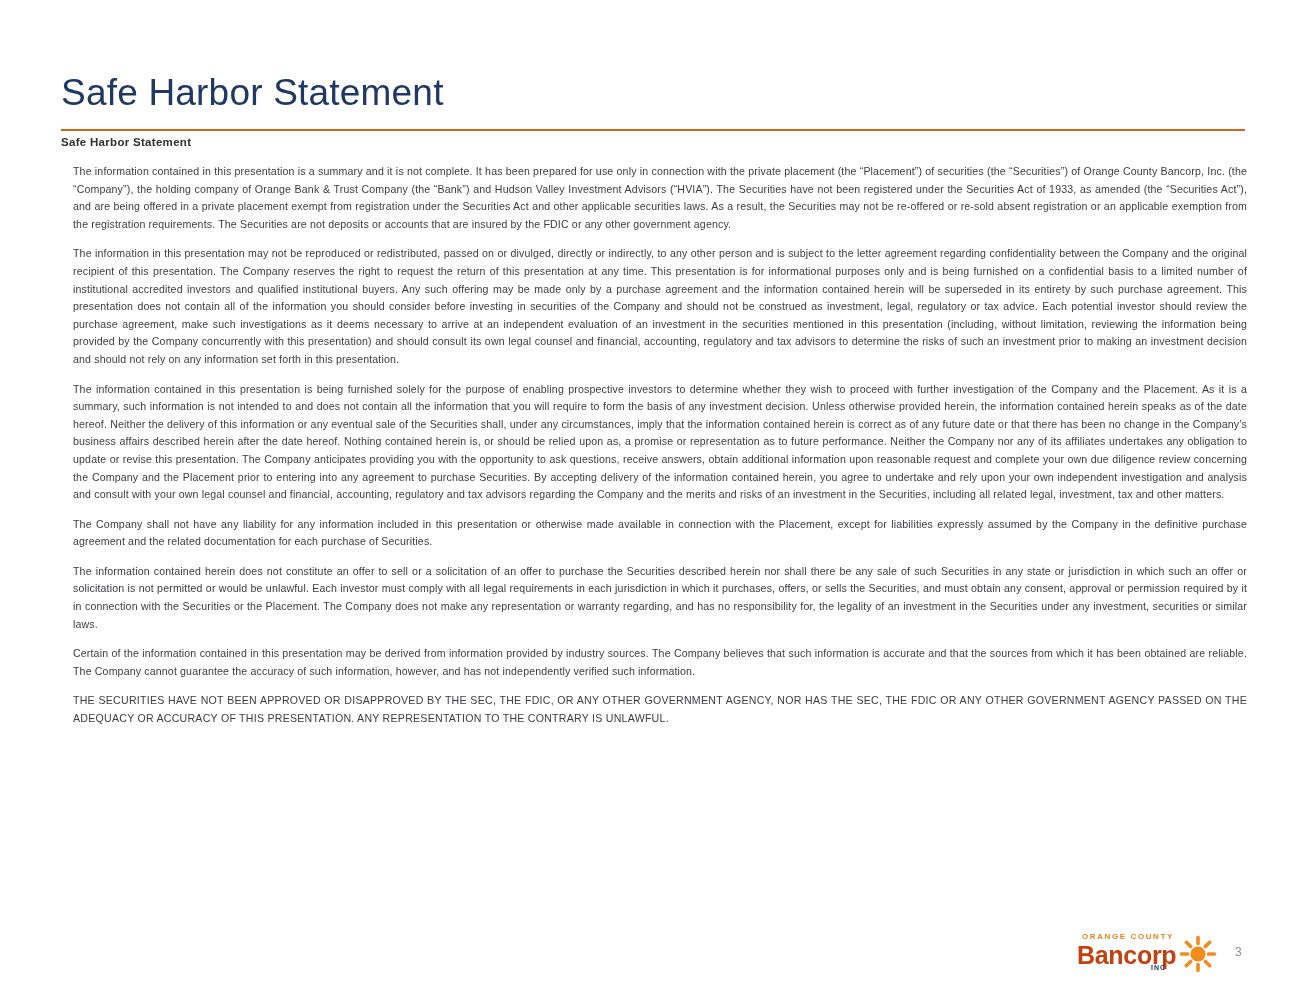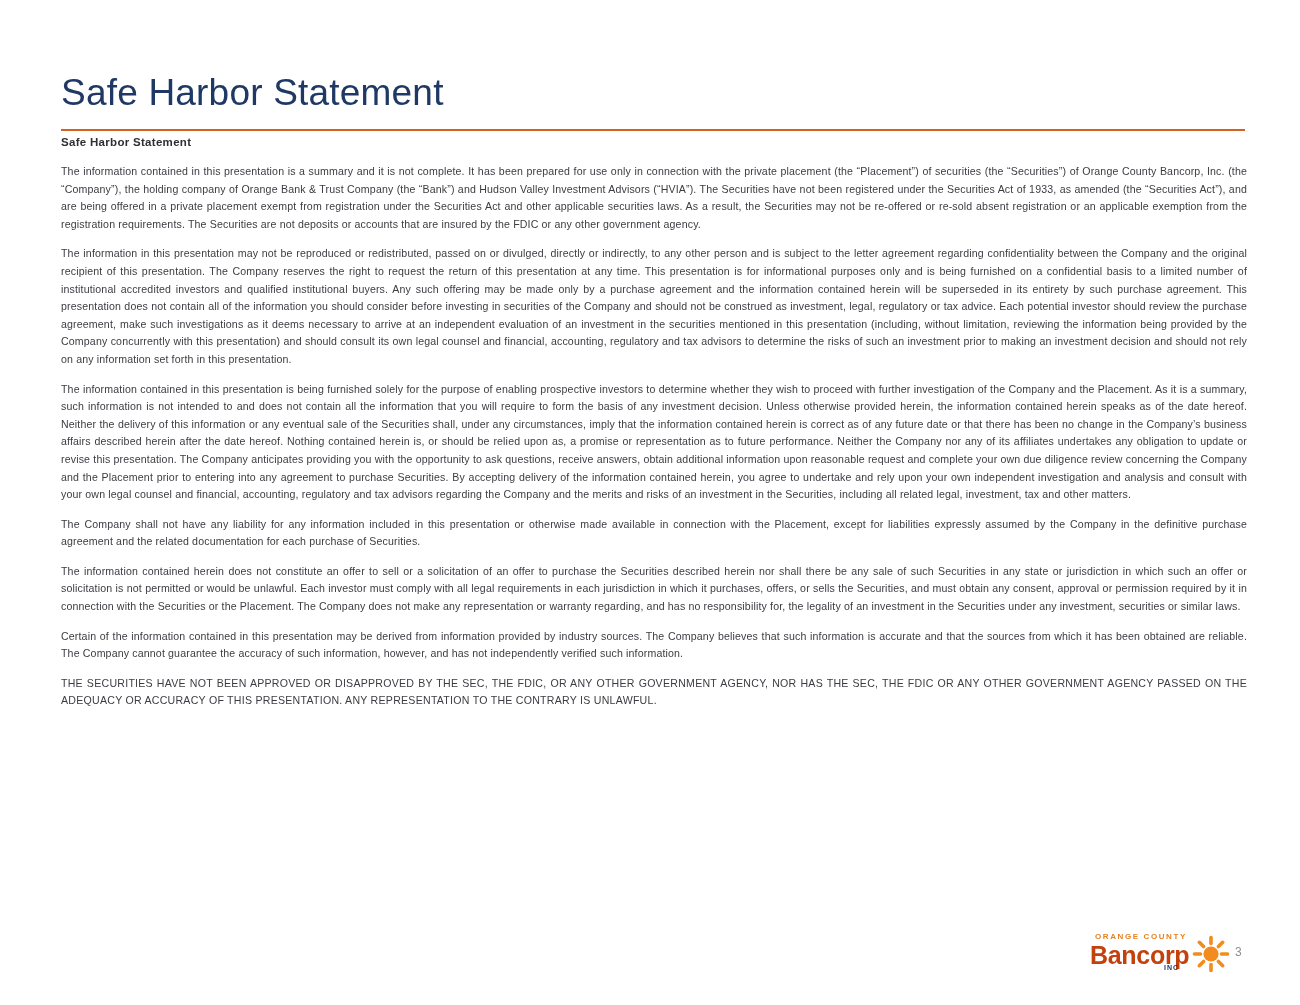--- a/index.html
+++ b/index.html
@@ -53,33 +53,32 @@
     position: absolute;
     left: 57px;
     top: 163px;
     width: 1186px;
   }
   .para {
     font-size: 10.6px;
     line-height: 17.6px;
     color: #3c3c42;
     text-align: justify;
-    margin: 0 0 12px 0;
+    margin: 0 0 12px 12px;
     letter-spacing: 0.15px;
   }
   .para.caps {
     letter-spacing: 0.25px;
   }
   .footer-logo {
     position: absolute;
     left: 1073px;
     top: 930px;
     width: 130px;
     height: 48px;
-    margin-left: 13px;
   }
   .logo-top {
     position: absolute;
     left: 5px;
     top: 2px;
     font-size: 8px;
     letter-spacing: 1.6px;
     color: #e8821e;
     font-weight: bold;
   }

